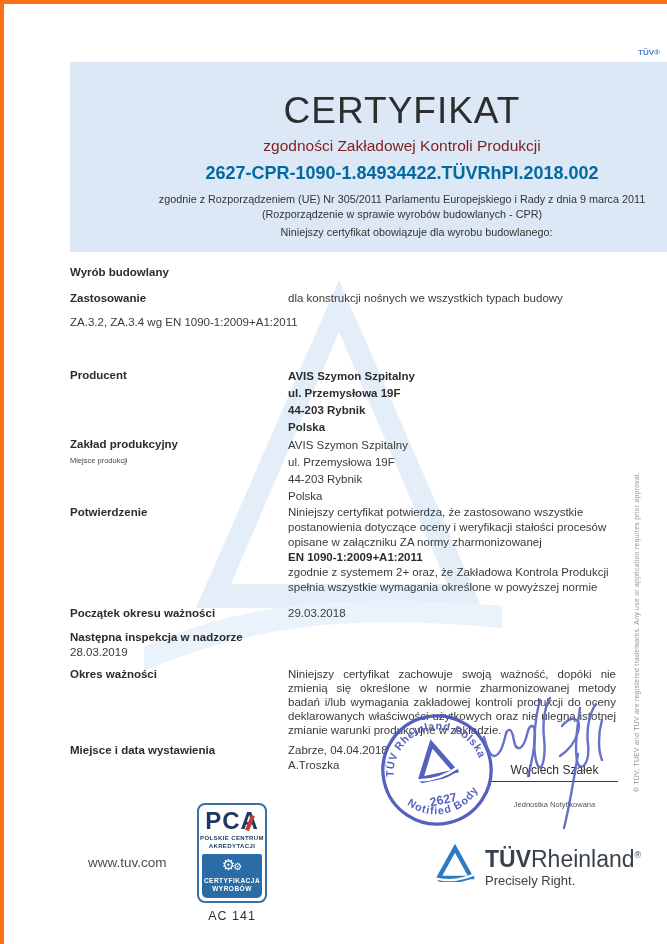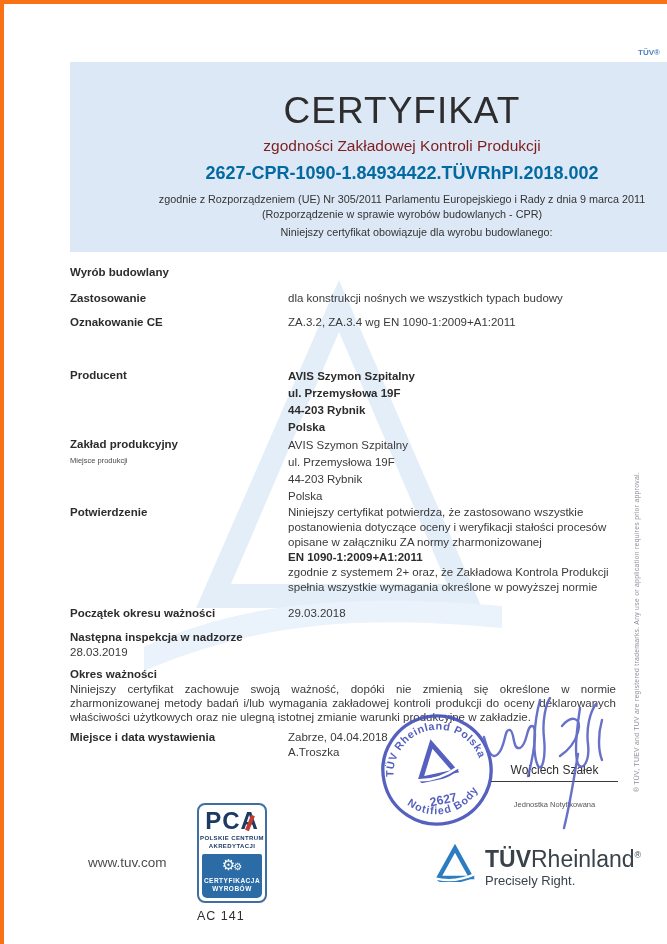--- a/index.html
+++ b/index.html
@@ -24,21 +24,21 @@
   .body{position:absolute; left:66px; top:261px; width:546px; z-index:2;}
   .row{display:flex; align-items:flex-start;}
   .lab{flex:none; width:218px; font-size:11.5px; font-weight:bold; color:#2c2c2c; line-height:15px;}
   .sublab{font-size:7.5px; font-weight:normal; color:#4a4a4a; margin-top:1px;}
   .val{flex:1; font-size:11.5px; color:#3a3a3a; line-height:15px;}
   .val.bold{font-weight:bold; color:#2c2c2c;}
   .val.just{text-align:justify;}
   .addr{line-height:17px;}
   .mb8{margin-bottom:11px;} .mb9{margin-bottom:9px;align-items:flex-end;} .mb38{margin-bottom:38px;}
   .mb1{margin-bottom:1px;} .mb0{margin-bottom:0;} .mb11{margin-bottom:11px;} .mb7{margin-bottom:7px;flex-direction:column;}
-  .mb16{margin-bottom:6px;flex-direction:column;}
+  .mb16{margin-bottom:6px;}
   .normline{font-weight:bold; color:#2c2c2c;}
   
   .stamp{position:absolute; left:374px; top:707px; width:118px; height:118px;
     transform:rotate(-12deg); z-index:3; opacity:.92;}
   
   .sig-scrawl{position:absolute; left:470px; top:688px; z-index:4;}
   .sig-line{position:absolute; left:487px; top:777px; width:127px; height:1px; background:#3c3c3c; z-index:3;}
   .sig-name{position:absolute; left:477px; top:759px; width:147px; text-align:center;
     font-size:12px; color:#2b2b2b; z-index:3;}
   .sig-role{position:absolute; left:477px; top:796px; width:147px; text-align:center;
@@ -52,21 +52,21 @@
   .pca-a{position:relative;}
   .pca-red{position:absolute; right:13px; top:5px; width:4px; height:16px;
     background:#c43a2e; transform:rotate(22deg); z-index:1;}
   .pca-org{ text-align:center; font-size:6px; font-weight:bold; color:#1c3a63;
     letter-spacing:.4px; line-height:7.5px; margin-top:3px;}
   .pca-blue{margin:4px 3px 3px 3px; background:#2c6ca6; border-radius:2px 2px 5px 5px;
     text-align:center; padding:3px 0 5px 0; color:#fff;}
   .pca-gears{line-height:16px;}
   .gear-big{font-size:15px;} .gear-small{font-size:10px; margin-left:-2px;}
   .pca-cert{font-size:6.5px; font-weight:bold; letter-spacing:.5px; line-height:8px; margin-top:2px;}
-  .pca-code{font-size:12.5px; color:#2e2e2e; letter-spacing:1px; margin-top:6px;}
+  .pca-code{text-align:center; font-size:12.5px; color:#2e2e2e; letter-spacing:1px; margin-top:6px;}
   .brand{position:absolute; left:430px; top:839px; display:flex; align-items:flex-start; z-index:2;}
   .brand-text{margin-left:9px;}
   .brand-line{font-size:23px; color:#39424a; line-height:24px; white-space:nowrap;}
   .brand-bold{font-weight:bold;}
   .brand-reg{font-size:9px; vertical-align:super;}
   .brand-tagline{font-size:13px; color:#39424a; margin-top:2px;}
   
   .side-note{position:absolute; left:629px; top:788px; width:490px;
     transform:rotate(-90deg); transform-origin:0 0;
     font-size:6.8px; color:#8d9299; letter-spacing:.3px; white-space:nowrap; z-index:2;}
@@ -112,21 +112,20 @@
     <div class="row mb8">
       <div class="lab">Wyrób budowlany</div>
     </div>
 
     <div class="row mb9">
       <div class="lab">Zastosowanie</div>
       <div class="val">dla konstrukcji nośnych we wszystkich typach budowy</div>
     </div>
 
     <div class="row mb38">
-      <div class="lab">Oznakowanie CE</div>
       <div class="val">ZA.3.2, ZA.3.4 wg EN 1090-1:2009+A1:2011</div>
     </div>
 
     <div class="row mb1">
       <div class="lab">Producent</div>
       <div class="val bold addr">
         <div>AVIS Szymon Szpitalny</div>
         <div>ul. Przemysłowa 19F</div>
         <div>44-203 Rybnik</div>
         <div>Polska</div>

